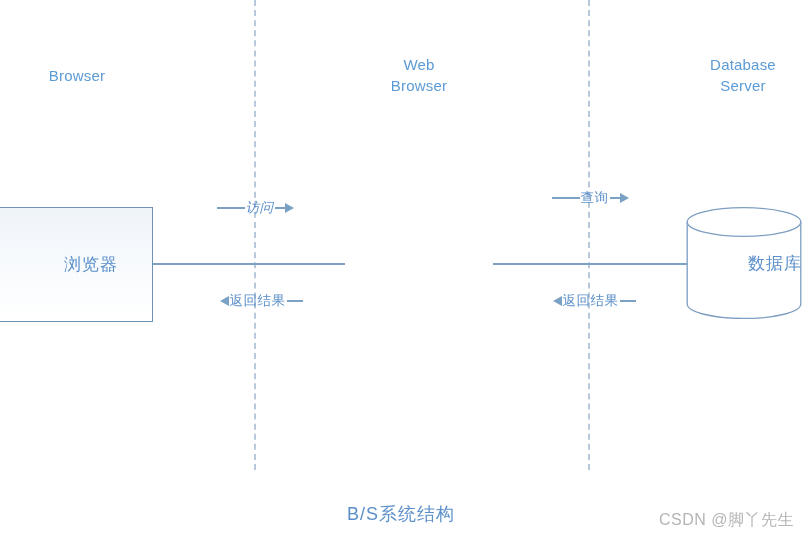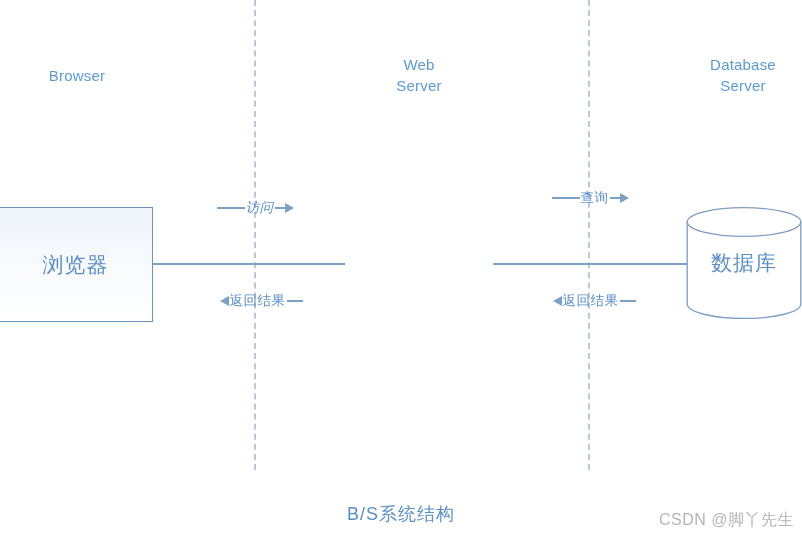--- a/index.html
+++ b/index.html
@@ -61,23 +61,24 @@
     position: absolute;
     box-sizing: border-box;
     border: 1.4px solid #6f93b4;
     background: linear-gradient(180deg, #eff4fa 0%, #f7fafd 45%, #ffffff 100%);
     display: flex;
     align-items: center;
     justify-content: center;
   }
   .node-label {
     color: #5b8fc9;
-    font-size: 21px;
+    font-size: 17px;
     letter-spacing: 1px;
     user-select: none;
+    margin-left: 31px;
   }
   #node-browser {
     left: -2px;
     top: 207px;
     width: 155px;
     height: 115px;
   }
   #node-server {
     left: 344px;
     top: 204px;
@@ -180,21 +181,21 @@
 </head>
 <body>
 
 <div id="canvas">
 
   <div class="lane-divider" id="divider-1"></div>
   <div class="lane-divider" id="divider-2"></div>
 
   <div class="lane-title" id="lane-title-browser">Browser</div>
   <div class="lane-title" id="lane-title-web">Web
-Server</div>
+Browser</div>
   <div class="lane-title" id="lane-title-database">Database
 Server</div>
 
   <div class="trunk" id="trunk-left"></div>
   <div class="trunk" id="trunk-right"></div>
 
   <div class="node-box" id="node-browser">
     <span class="node-label">浏览器</span>
   </div>
 

